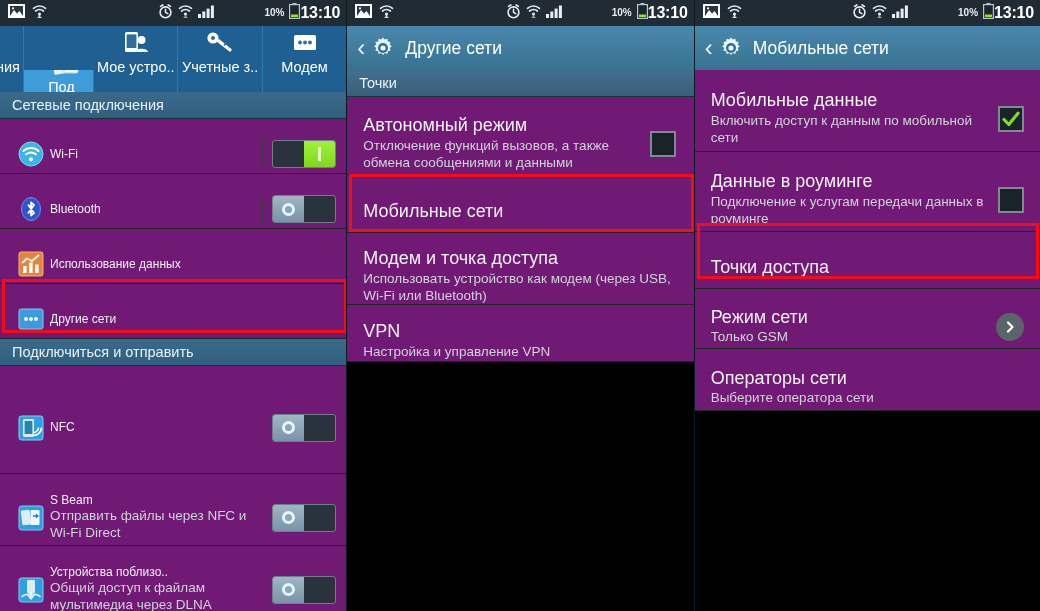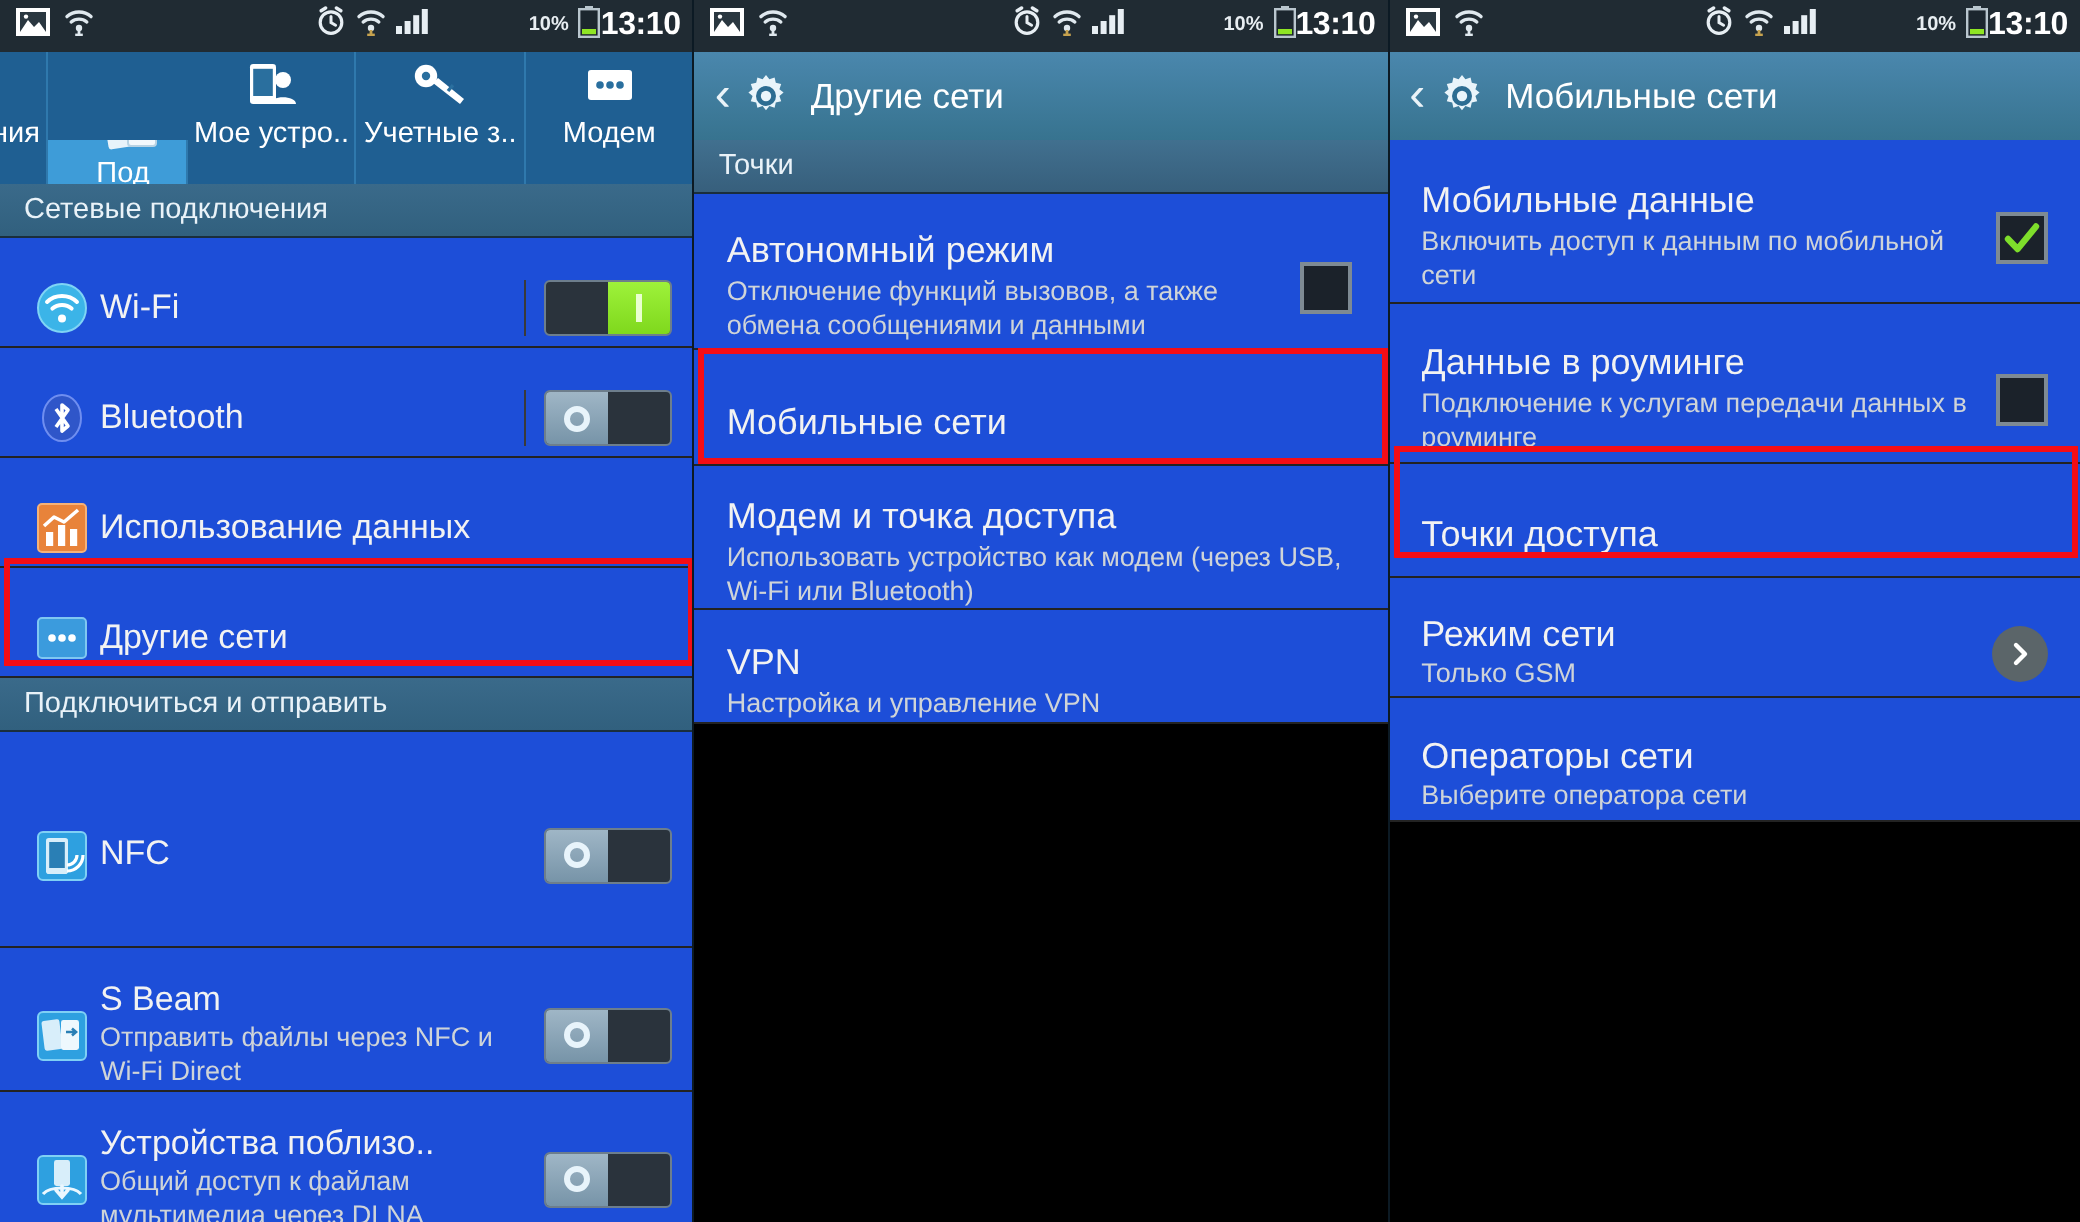--- a/index.html
+++ b/index.html
@@ -62,25 +62,25 @@
     color:#e9f2f8;font-size:14.5px;
     background:linear-gradient(#3a6a8a,#31607e);
     border-bottom:1px solid #1a2e3c;
   }
   .sect.p2head{background:linear-gradient(#41708f,#375f7c);}
 
   
   .row{
     position:relative;display:flex;align-items:center;
     padding:16px 10px 0 12px;box-sizing:border-box;
-    border-bottom:1px solid #232323;background:#1d4ed8;
+    border-bottom:1px solid #232323;background:#701a75;
   }
   .row .ic{width:38px;flex:0 0 38px;display:flex;align-items:center;justify-content:center;}
   .row .txt{flex:1;min-width:0;display:flex;flex-direction:column;justify-content:center;}
-  .ttl{color:#f2f2f2;font-size:17px;line-height:1.2;white-space:nowrap;overflow:hidden;}
+  .ttl{color:#f2f2f2;font-size:12px;line-height:1.2;white-space:nowrap;overflow:hidden;}
   .ttl.big{font-size:18px;}
   .sub{color:#cfd4d8;font-size:13.5px;line-height:1.25;margin-top:1px;}
   .ctrl{flex:0 0 auto;display:flex;align-items:center;padding-left:8px;}
   .divline{width:1px;align-self:stretch;background:#3a3a3a;margin-right:9px;}
 
   
   .sw{width:64px;height:28px;border-radius:3px;position:relative;
       border:1px solid #6d7e8c;box-sizing:border-box;overflow:hidden;
       background:#2a333c;}
   .sw .knob{position:absolute;top:0;bottom:0;width:50%;display:flex;align-items:center;justify-content:center;}

